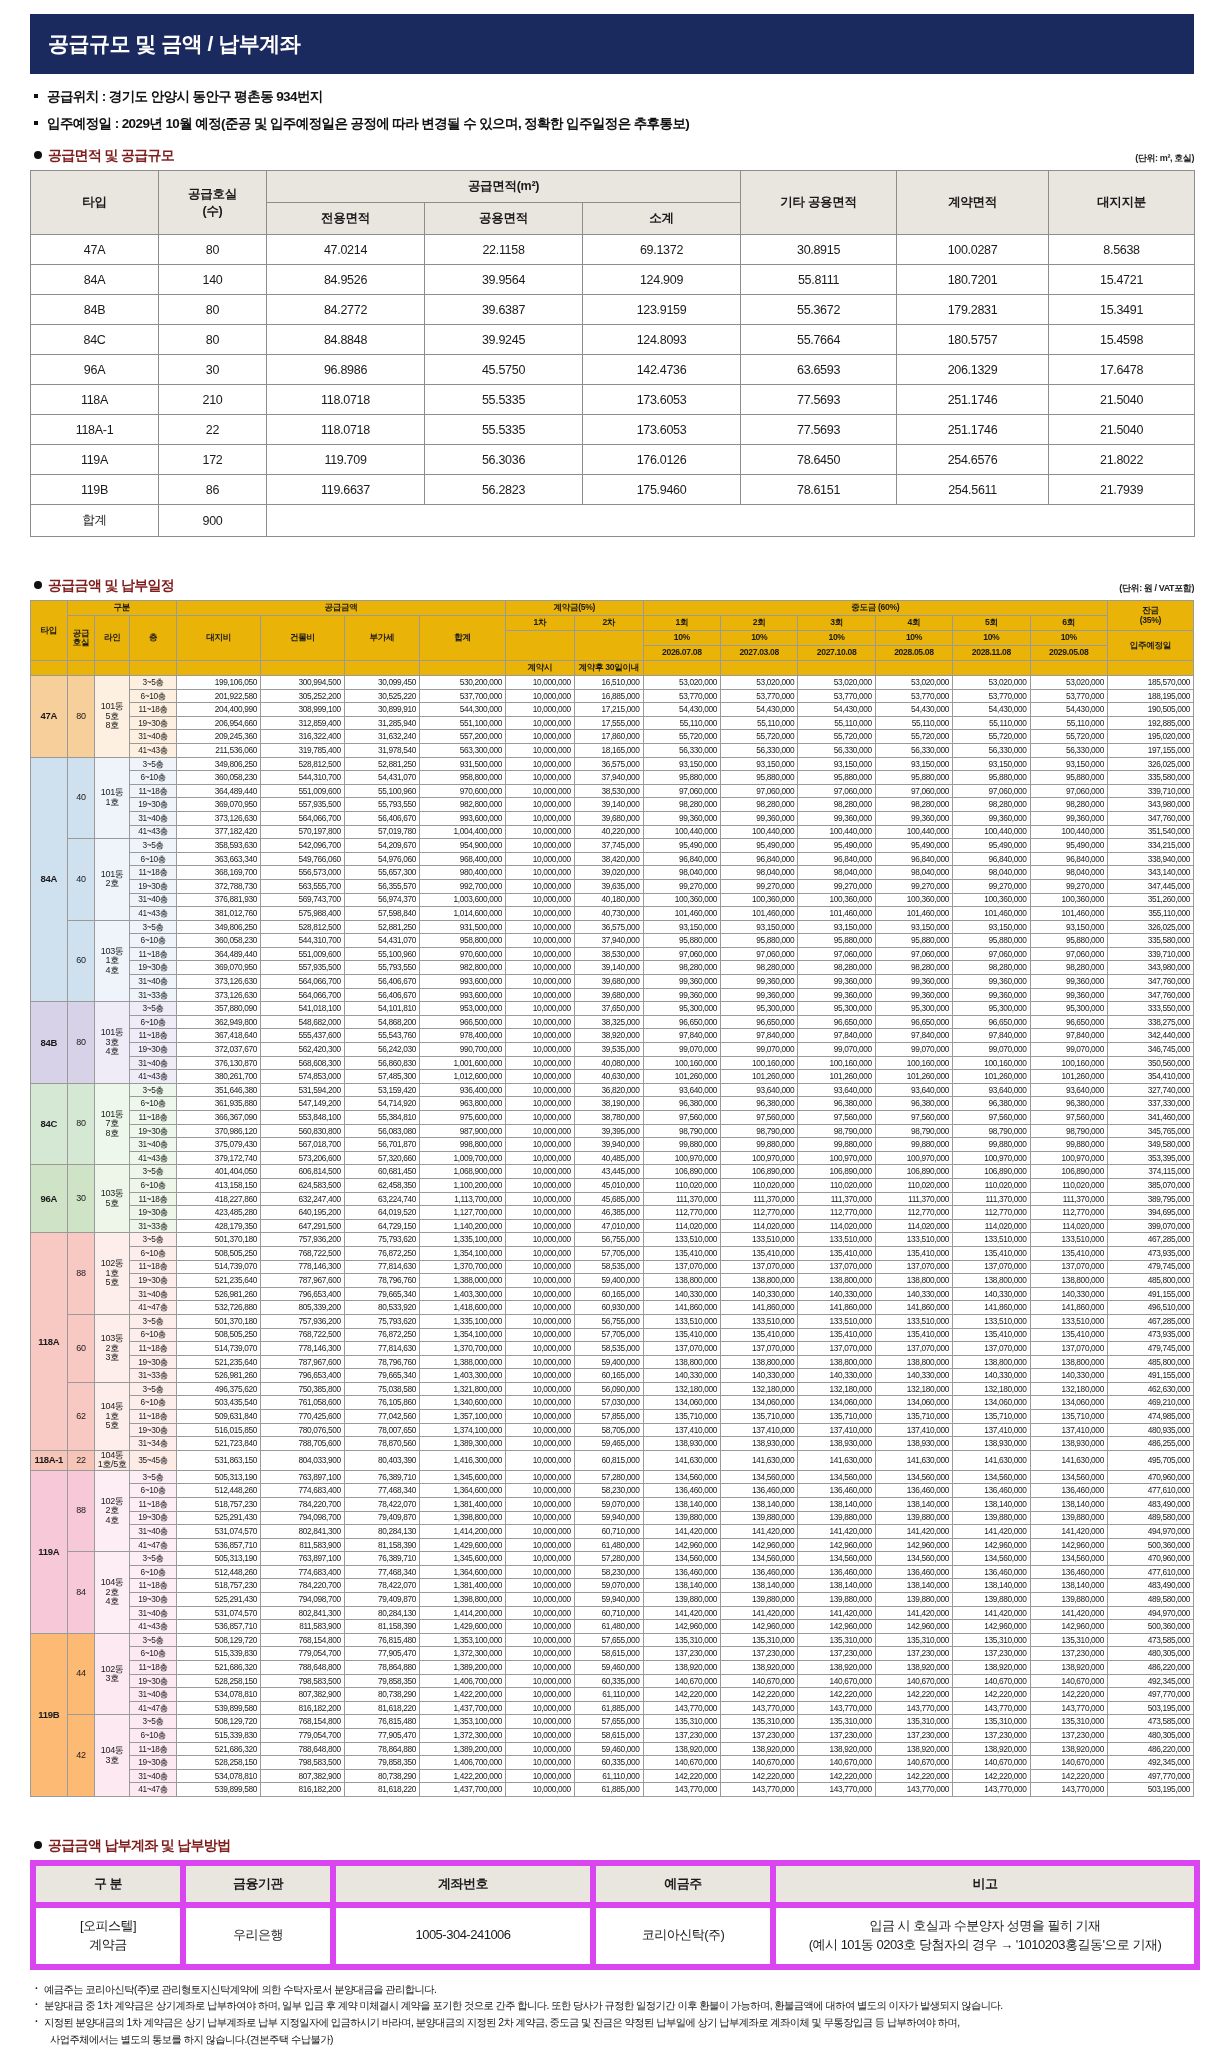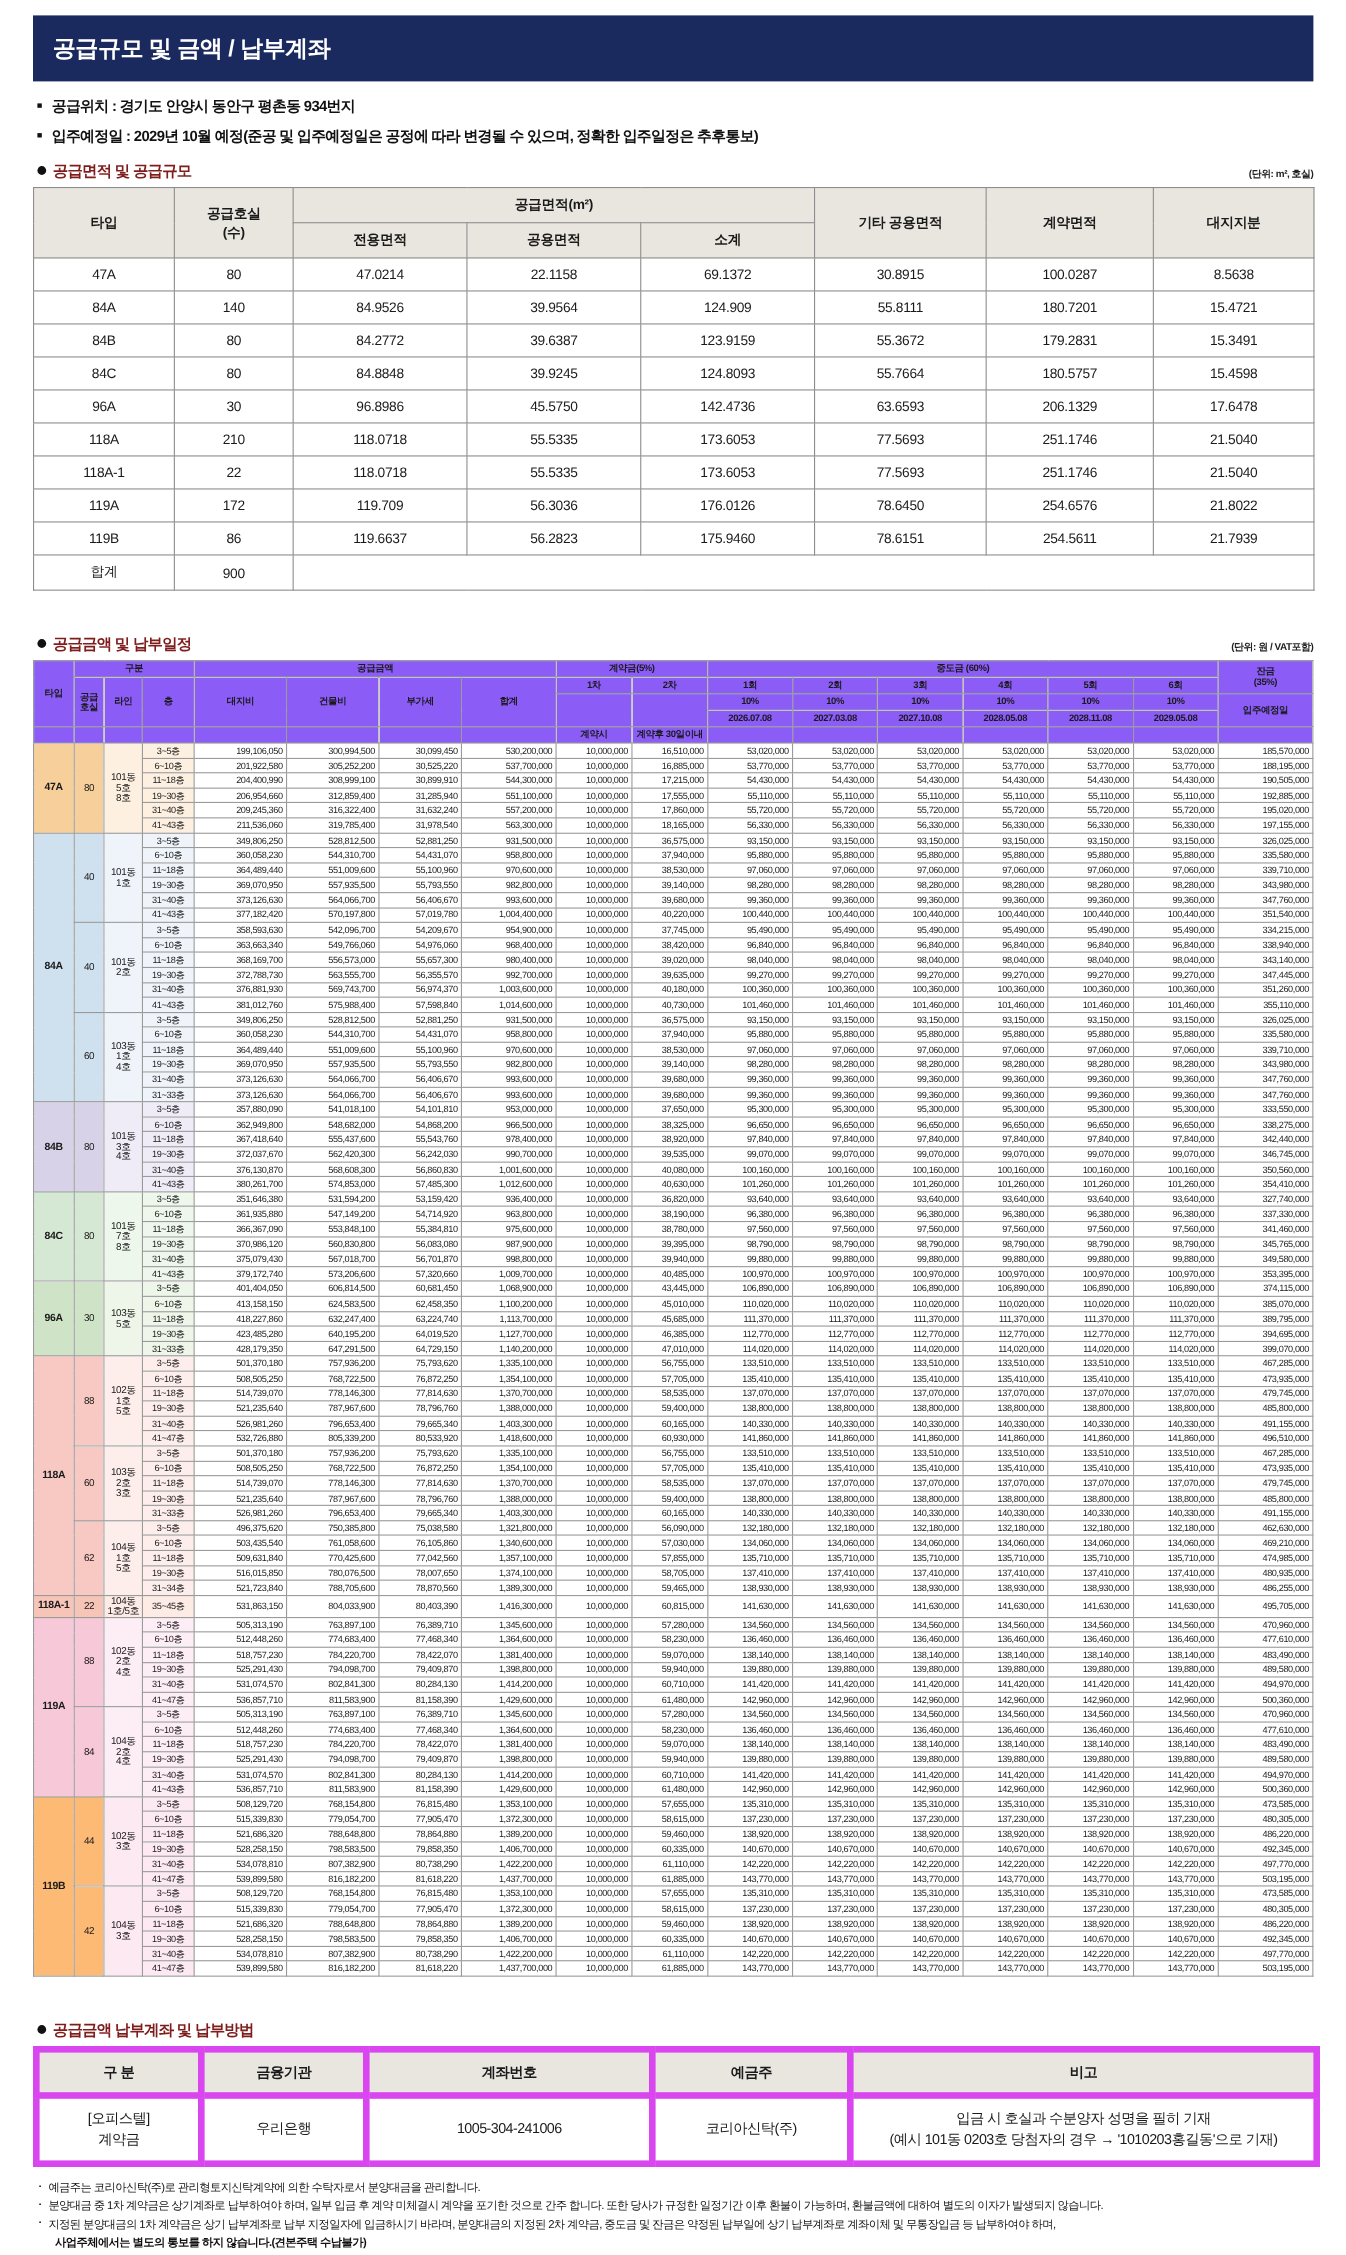--- a/index.html
+++ b/index.html
@@ -118,21 +118,21 @@
     font-size: 8.3px;
     letter-spacing: -0.35px;
     text-align: center;
     padding: 0;
     height: 13.6px;
     line-height: 1.05;
     white-space: nowrap;
     overflow: hidden;
   }
   .t2 thead th {
-    background: #8b5cf6;
+    background: #eab308;
     font-weight: bold;
     height: 15px;
     font-size: 8.6px;
   }
   .t2 td.num { text-align: right; padding-right: 3px; }
   .t2 td.lbl { text-align: center; }
   .t2 td.typecell { font-weight: bold; font-size: 9.5px; }
   .t2 td.hocell, .t2 td.linecell { font-size: 9px; }
 
   
@@ -181,21 +181,21 @@
     position: relative;
     padding-left: 10px;
     color: #111;
   }
   .note::before {
     content: "·";
     position: absolute;
     left: 1px; top: -1px;
     font-weight: bold;
   }
-  .note .cont { display: block; padding-left: 6px; font-weight: bold; }
+  .note .cont { display: block; padding-left: 6px; }
   .spacer-md { height: 26px; }
 </style>
 </head>
 <body>
 
 <div class="page">
 
   <div class="banner">
     <span class="banner-title">공급규모 및 금액 / 납부계좌</span>
   </div>

